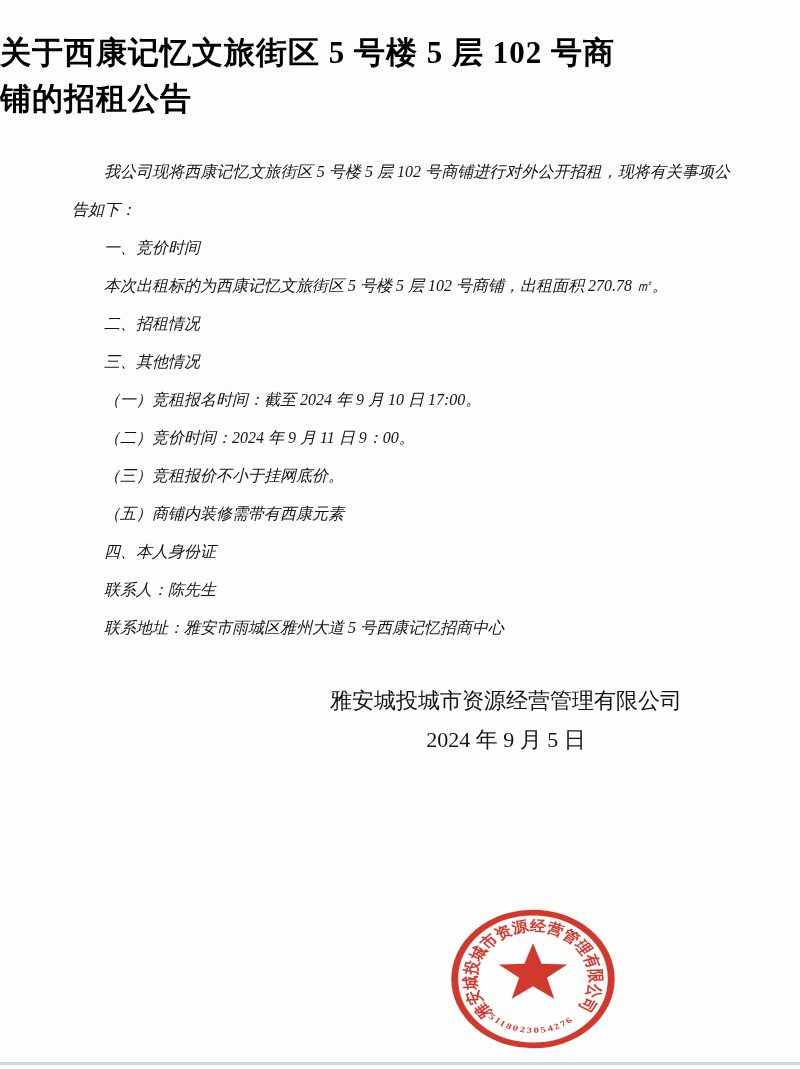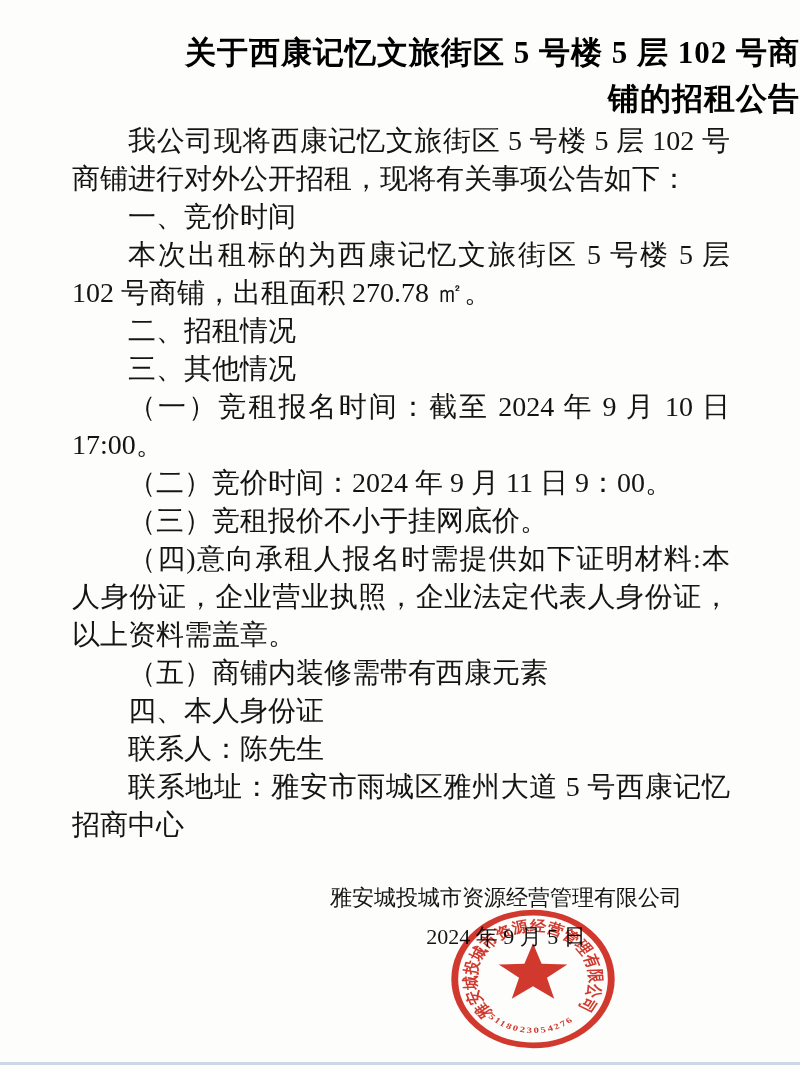--- a/index.html
+++ b/index.html
@@ -11,33 +11,35 @@
     position: relative;
     width: 800px;
     height: 1069px;
     background: #fdfdfc;
     overflow: hidden;
     font-family: "Liberation Serif", serif;
     color: #141414;
   }
   .title {
     margin-top: 30px;
-    text-align: right;
+    text-align: left;
     font-size: 31px;
     font-weight: 700;
     line-height: 46px;
     color: #000000;
     letter-spacing: 1px;
   }
   .title .t-line { white-space: nowrap; }
   .body-text {
+    margin-top: 31px;
     padding: 0 70px 0 72px;
-    font-size: 28px;
+    font-size: 16px;
     line-height: 38px;
     text-align: justify;
+    font-style: italic;
   }
   .body-text p {
     margin: 0;
     text-indent: 2em;
   }
   .closing {
     margin-top: 35px;
     padding-left: 212px;
     text-align: center;
     font-size: 22px;
@@ -79,21 +81,20 @@
 
   <div class="body-text">
     <p>我公司现将西康记忆文旅街区 5 号楼 5 层 102 号商铺进行对外公开招租，现将有关事项公告如下：</p>
     <p>一、竞价时间</p>
     <p>本次出租标的为西康记忆文旅街区 5 号楼 5 层 102 号商铺，出租面积 270.78 ㎡。</p>
     <p>二、招租情况</p>
     <p>三、其他情况</p>
     <p>（一）竞租报名时间：截至 2024 年 9 月 10 日 17:00。</p>
     <p>（二）竞价时间：2024 年 9 月 11 日 9：00。</p>
     <p>（三）竞租报价不小于挂网底价。</p>
-    <p>（四)意向承租人报名时需提供如下证明材料:本人身份证，企业营业执照，企业法定代表人身份证，以上资料需盖章。</p>
     <p>（五）商铺内装修需带有西康元素</p>
     <p>四、本人身份证</p>
     <p>联系人：陈先生</p>
     <p>联系地址：雅安市雨城区雅州大道 5 号西康记忆招商中心</p>
   </div>
 
   <div class="closing">
     <div>雅安城投城市资源经营管理有限公司</div>
     <div class="date-line">2024 年 9 月 5 日</div>
   </div>

